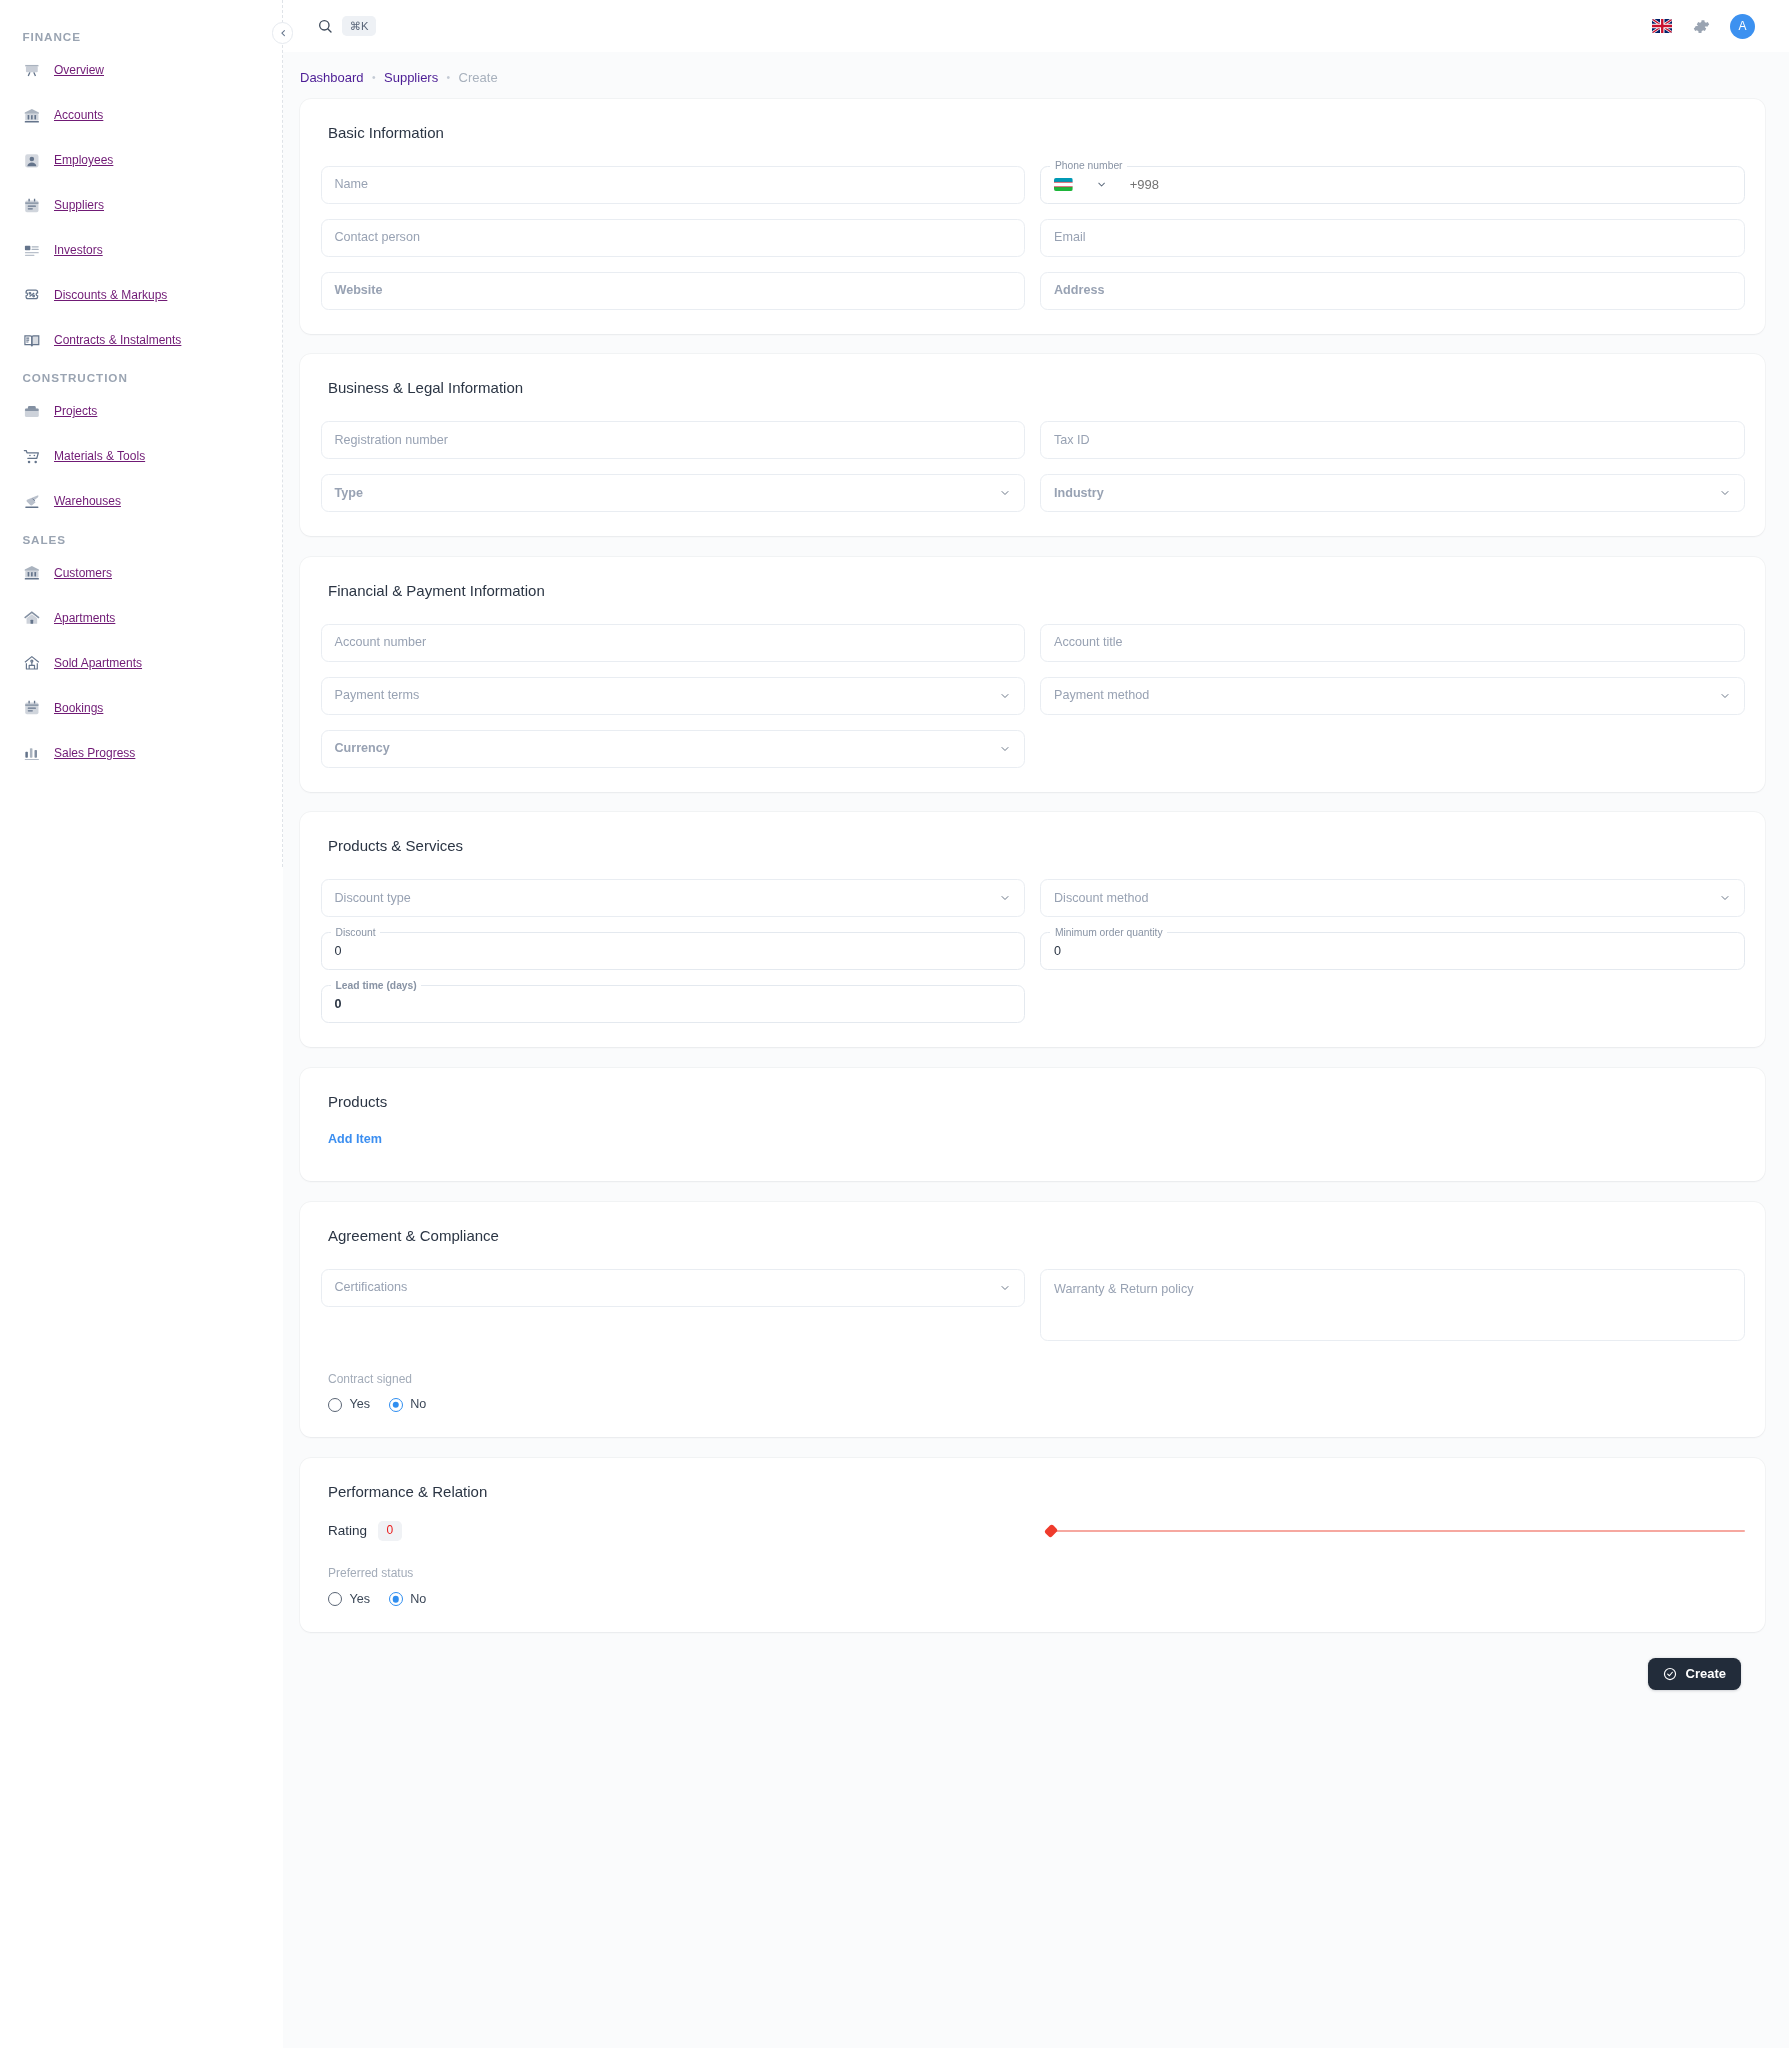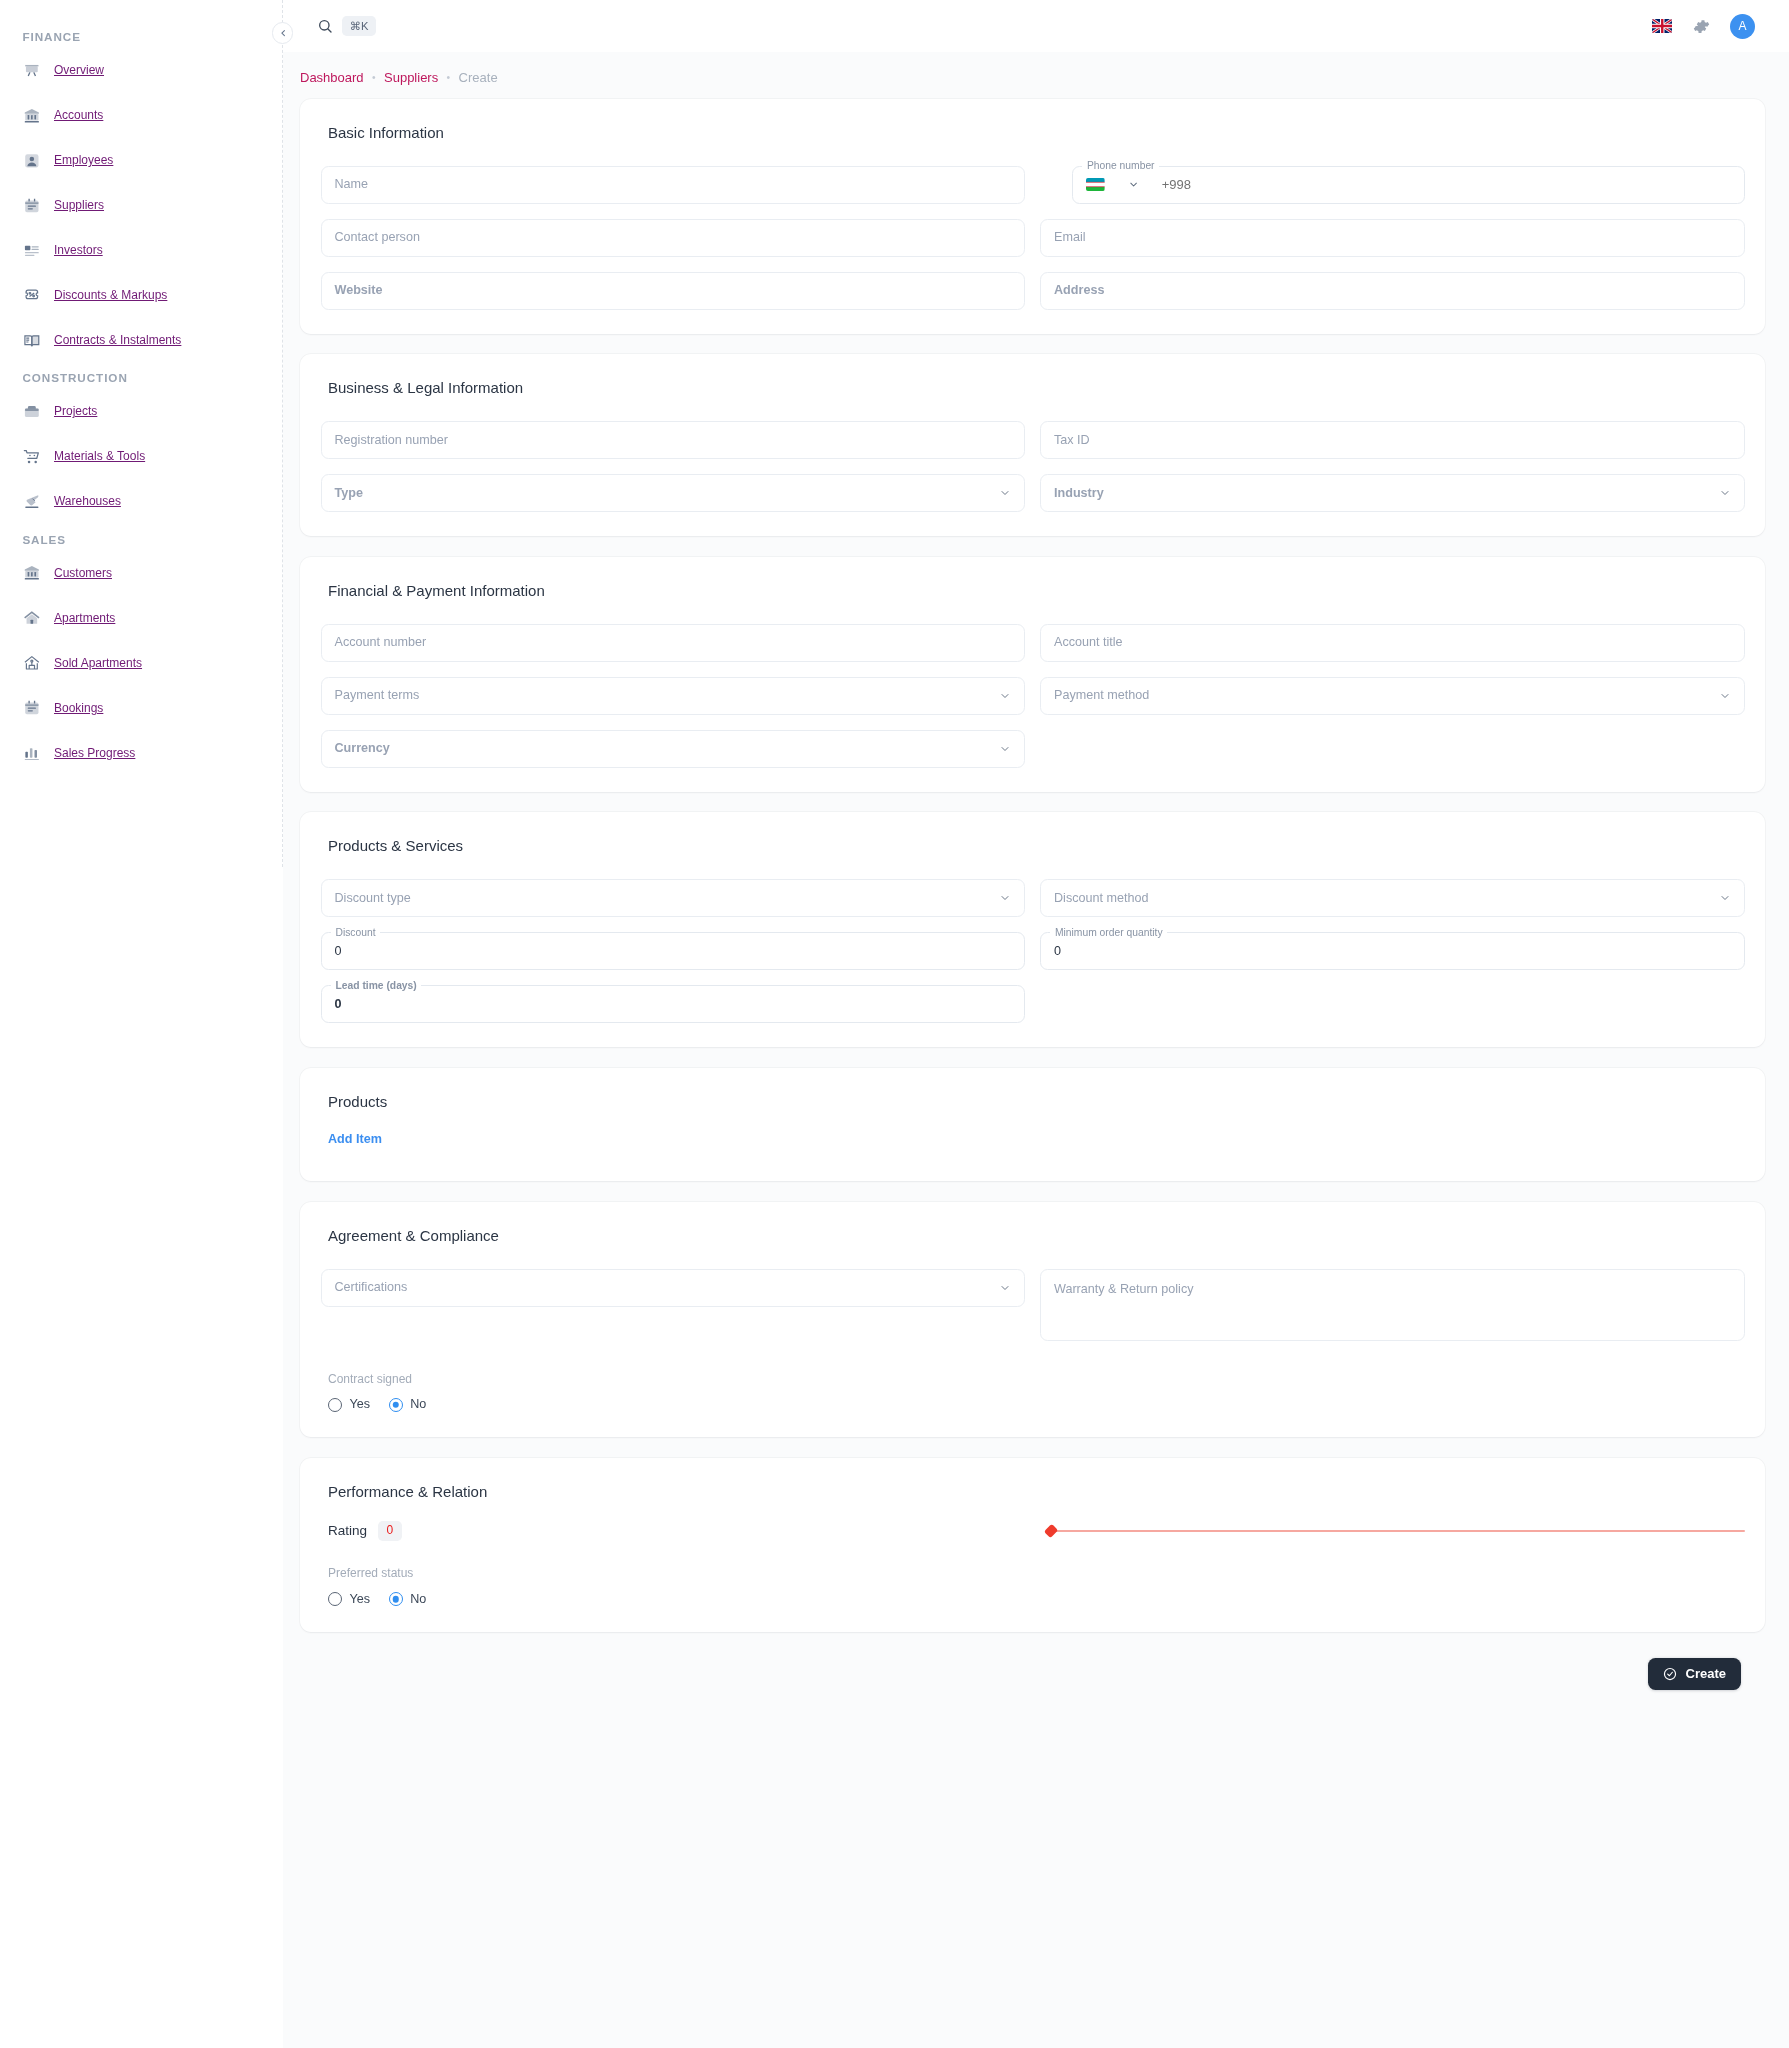--- a/index.html
+++ b/index.html
@@ -133,21 +133,21 @@
     cursor: pointer;
     font-weight: 400;
   }
 
   
   #breadcrumb {
     display: flex; align-items: center; gap: 8.4px;
     padding: 17px 0 13px 17px;
     font-size: 13px;
   }
-  .crumb { color: #be185d; cursor: pointer; line-height: 17px; }
+  .crumb { color: #4c1d95; cursor: pointer; line-height: 17px; }
   .crumb.muted { color: #a8b1bd; cursor: default; }
   .crumb-sep { color: #c3cad4; font-size: 10.3px; line-height: 17px; }
 
   
   #content { padding: 0 24px 0 17px; }
 
   .card {
     background: #ffffff;
     border-radius: 11.2px;
     box-shadow: 0 0.9px 1.9px rgba(16,24,40,0.05), 0 0 0 0.9px rgba(16,24,40,0.025);
@@ -211,21 +211,21 @@
     top: -6.5px; left: 9.3px;
     background: #ffffff;
     padding: 0 4.7px;
     font-size: 10.3px;
     color: #8893a4;
     line-height: 12px;
     white-space: nowrap;
   }
 
   
-  .field.phone { gap: 23px; margin-left: 32px; }
+  .field.phone { gap: 23px; }
   .phone-flag {
     width: 18.6px; height: 13px;
     border-radius: 1.9px;
     overflow: hidden;
     display: block;
     flex: 0 0 18.6px;
   }
   .phone-flag svg { display: block; width: 18.6px; height: 13px; }
   .phone-chev { color: #5d6b7d; display:flex; align-items:center; }
   .phone-chev svg { width: 11.2px; height: 11.2px; display: block; }

